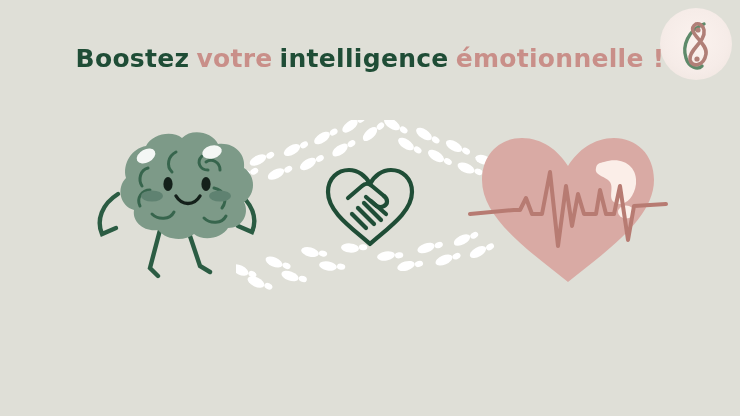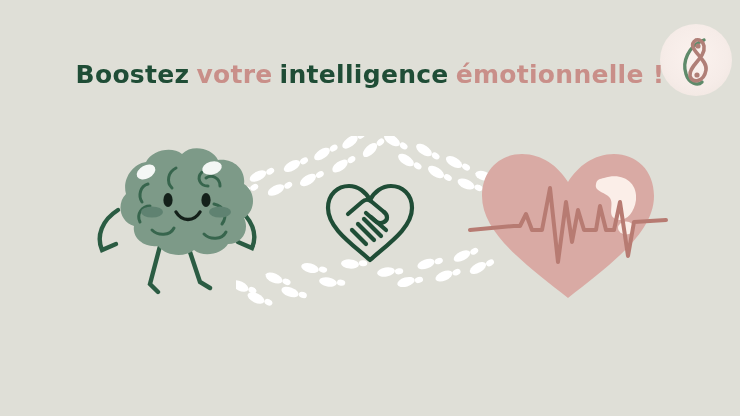--- a/index.html
+++ b/index.html
@@ -3,21 +3,21 @@
 <meta charset="utf-8">
 <style>
   html,body{margin:0;padding:0;}
   body{
     width:740px;height:416px;overflow:hidden;
     background:#dfdfd7;
     font-family:"Liberation Sans", sans-serif;
   }
   .canvas{
     position:relative;width:740px;height:308px;
-    background:#dfdfd7;overflow:hidden;margin-top:16px;
+    background:#dfdfd7;overflow:hidden;
   }
   
   .logo{
     position:absolute;left:660px;top:8px;width:72px;height:72px;
     border-radius:50%;
     background:radial-gradient(circle at 50% 45%, #fbf2ee 0%, #f6ece8 58%, #eee4de 100%);
   }
   .logo svg{position:absolute;left:0;top:0;}
   
   .title{

